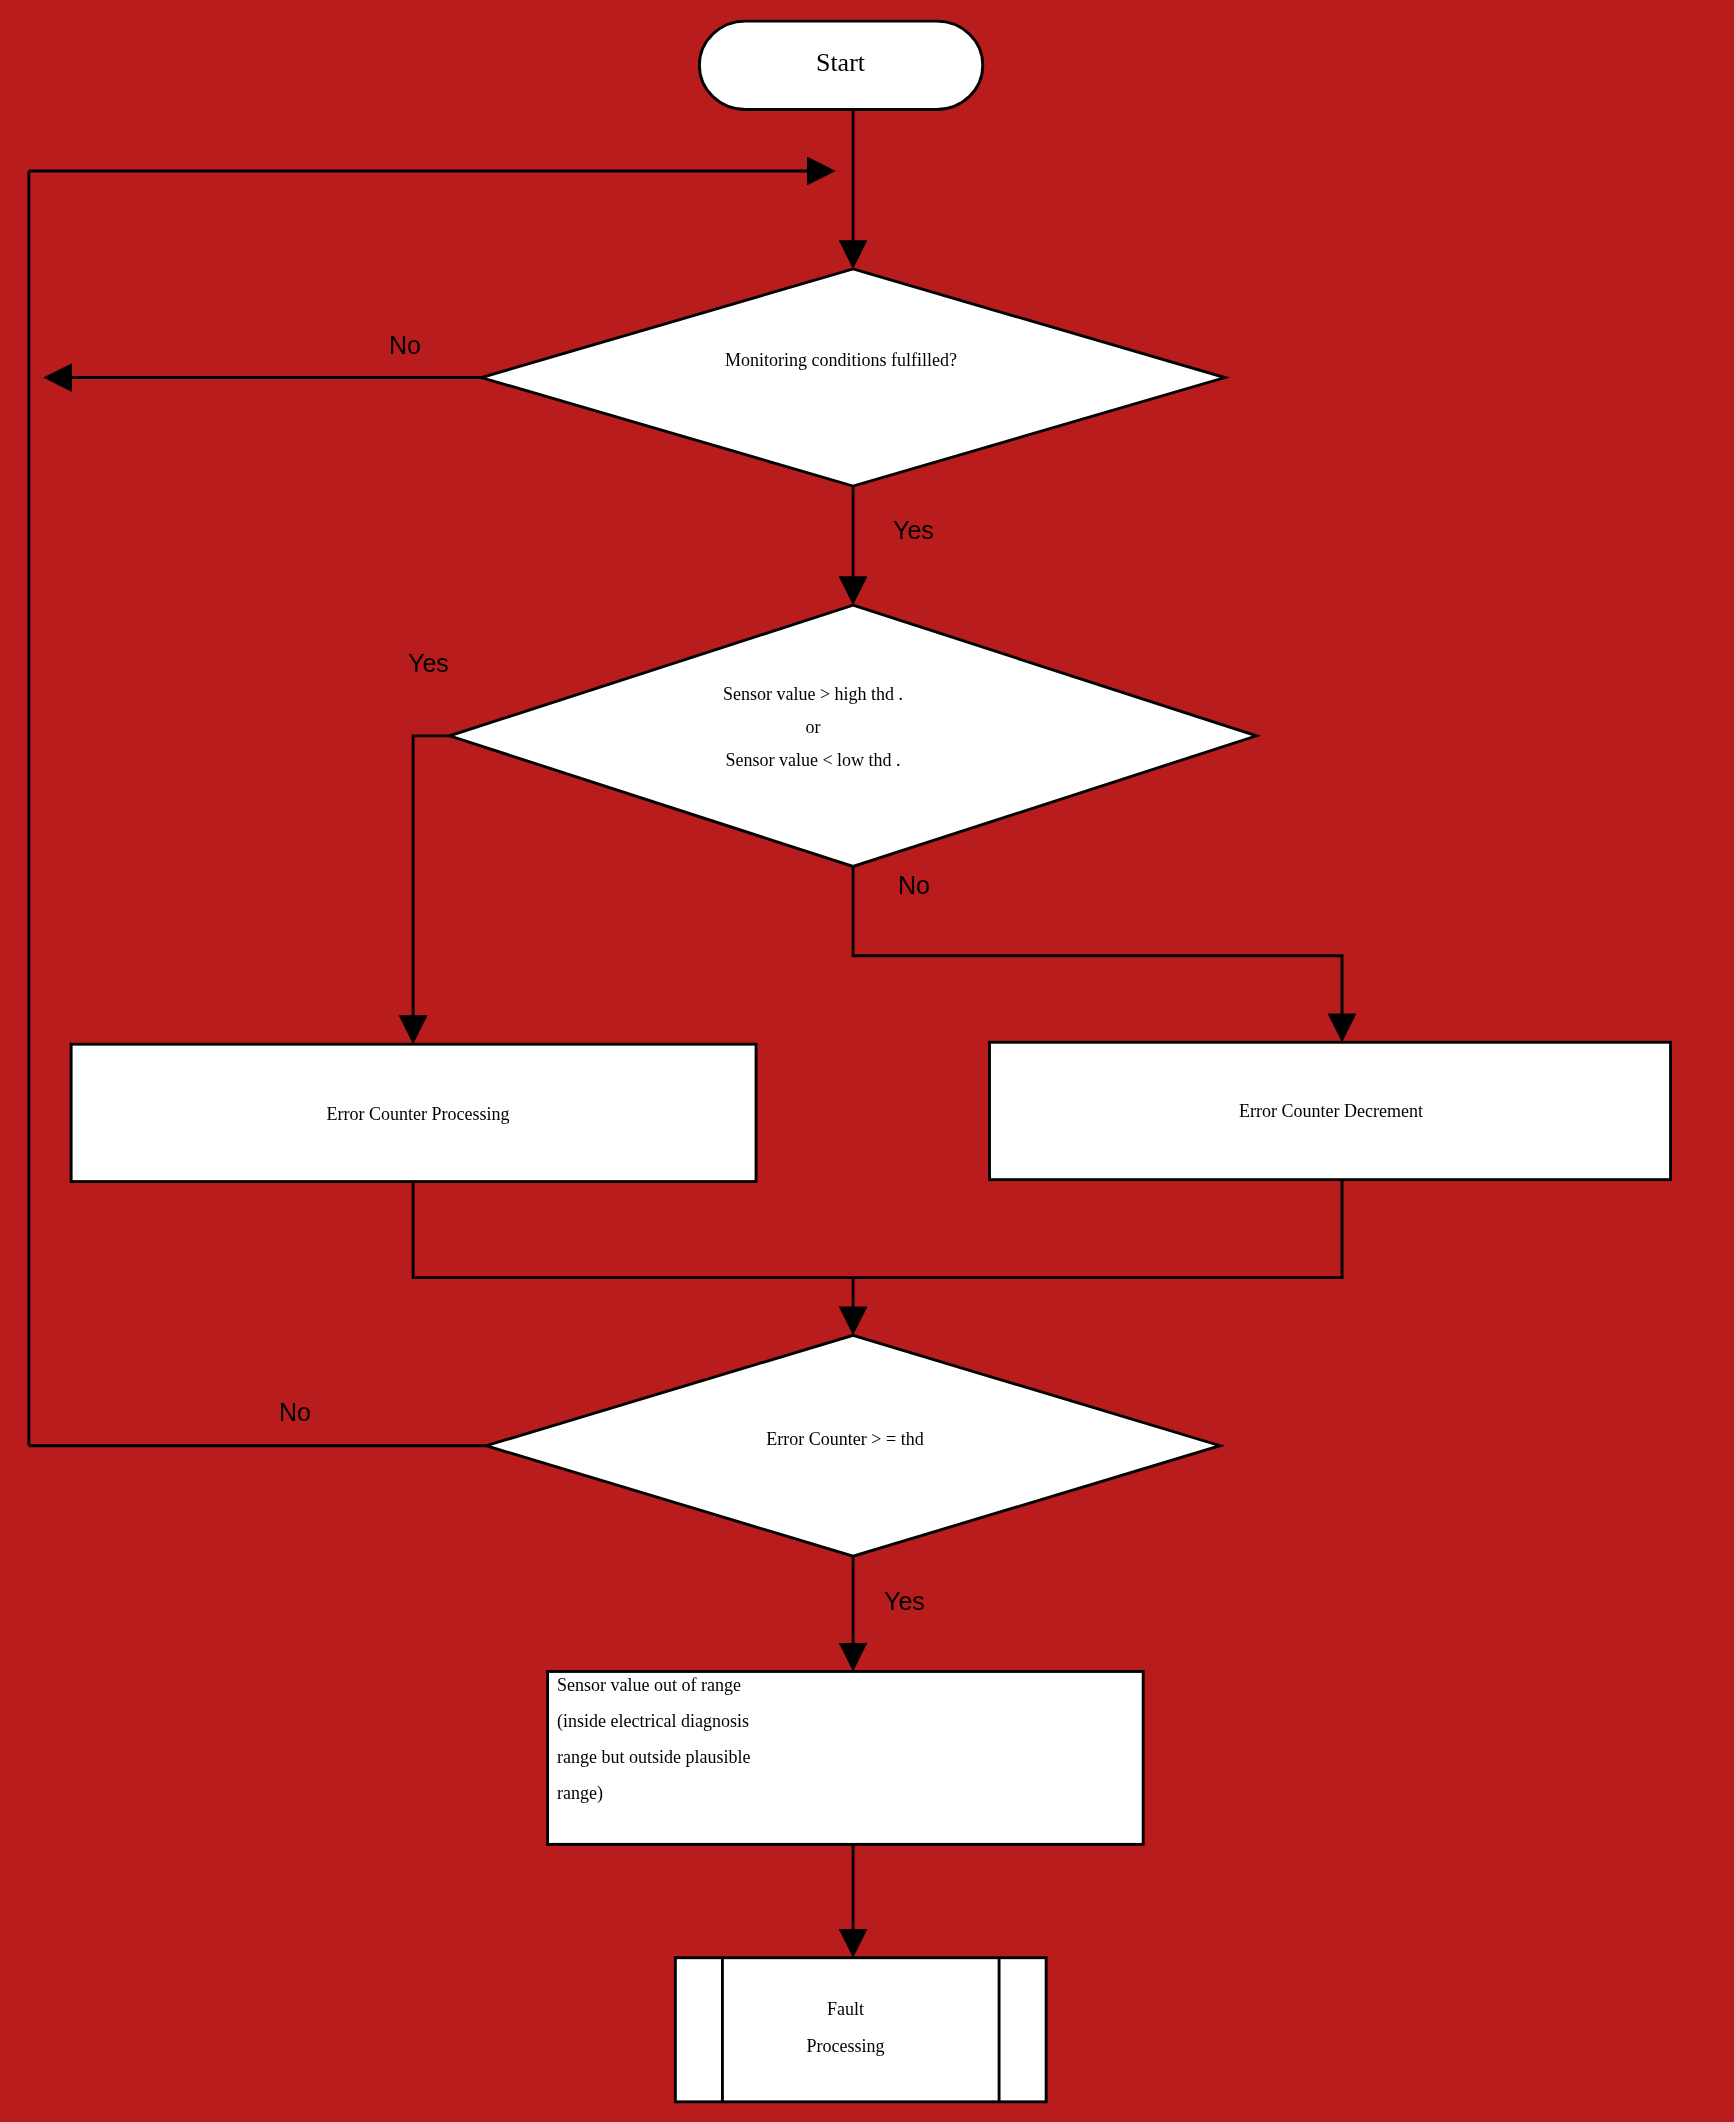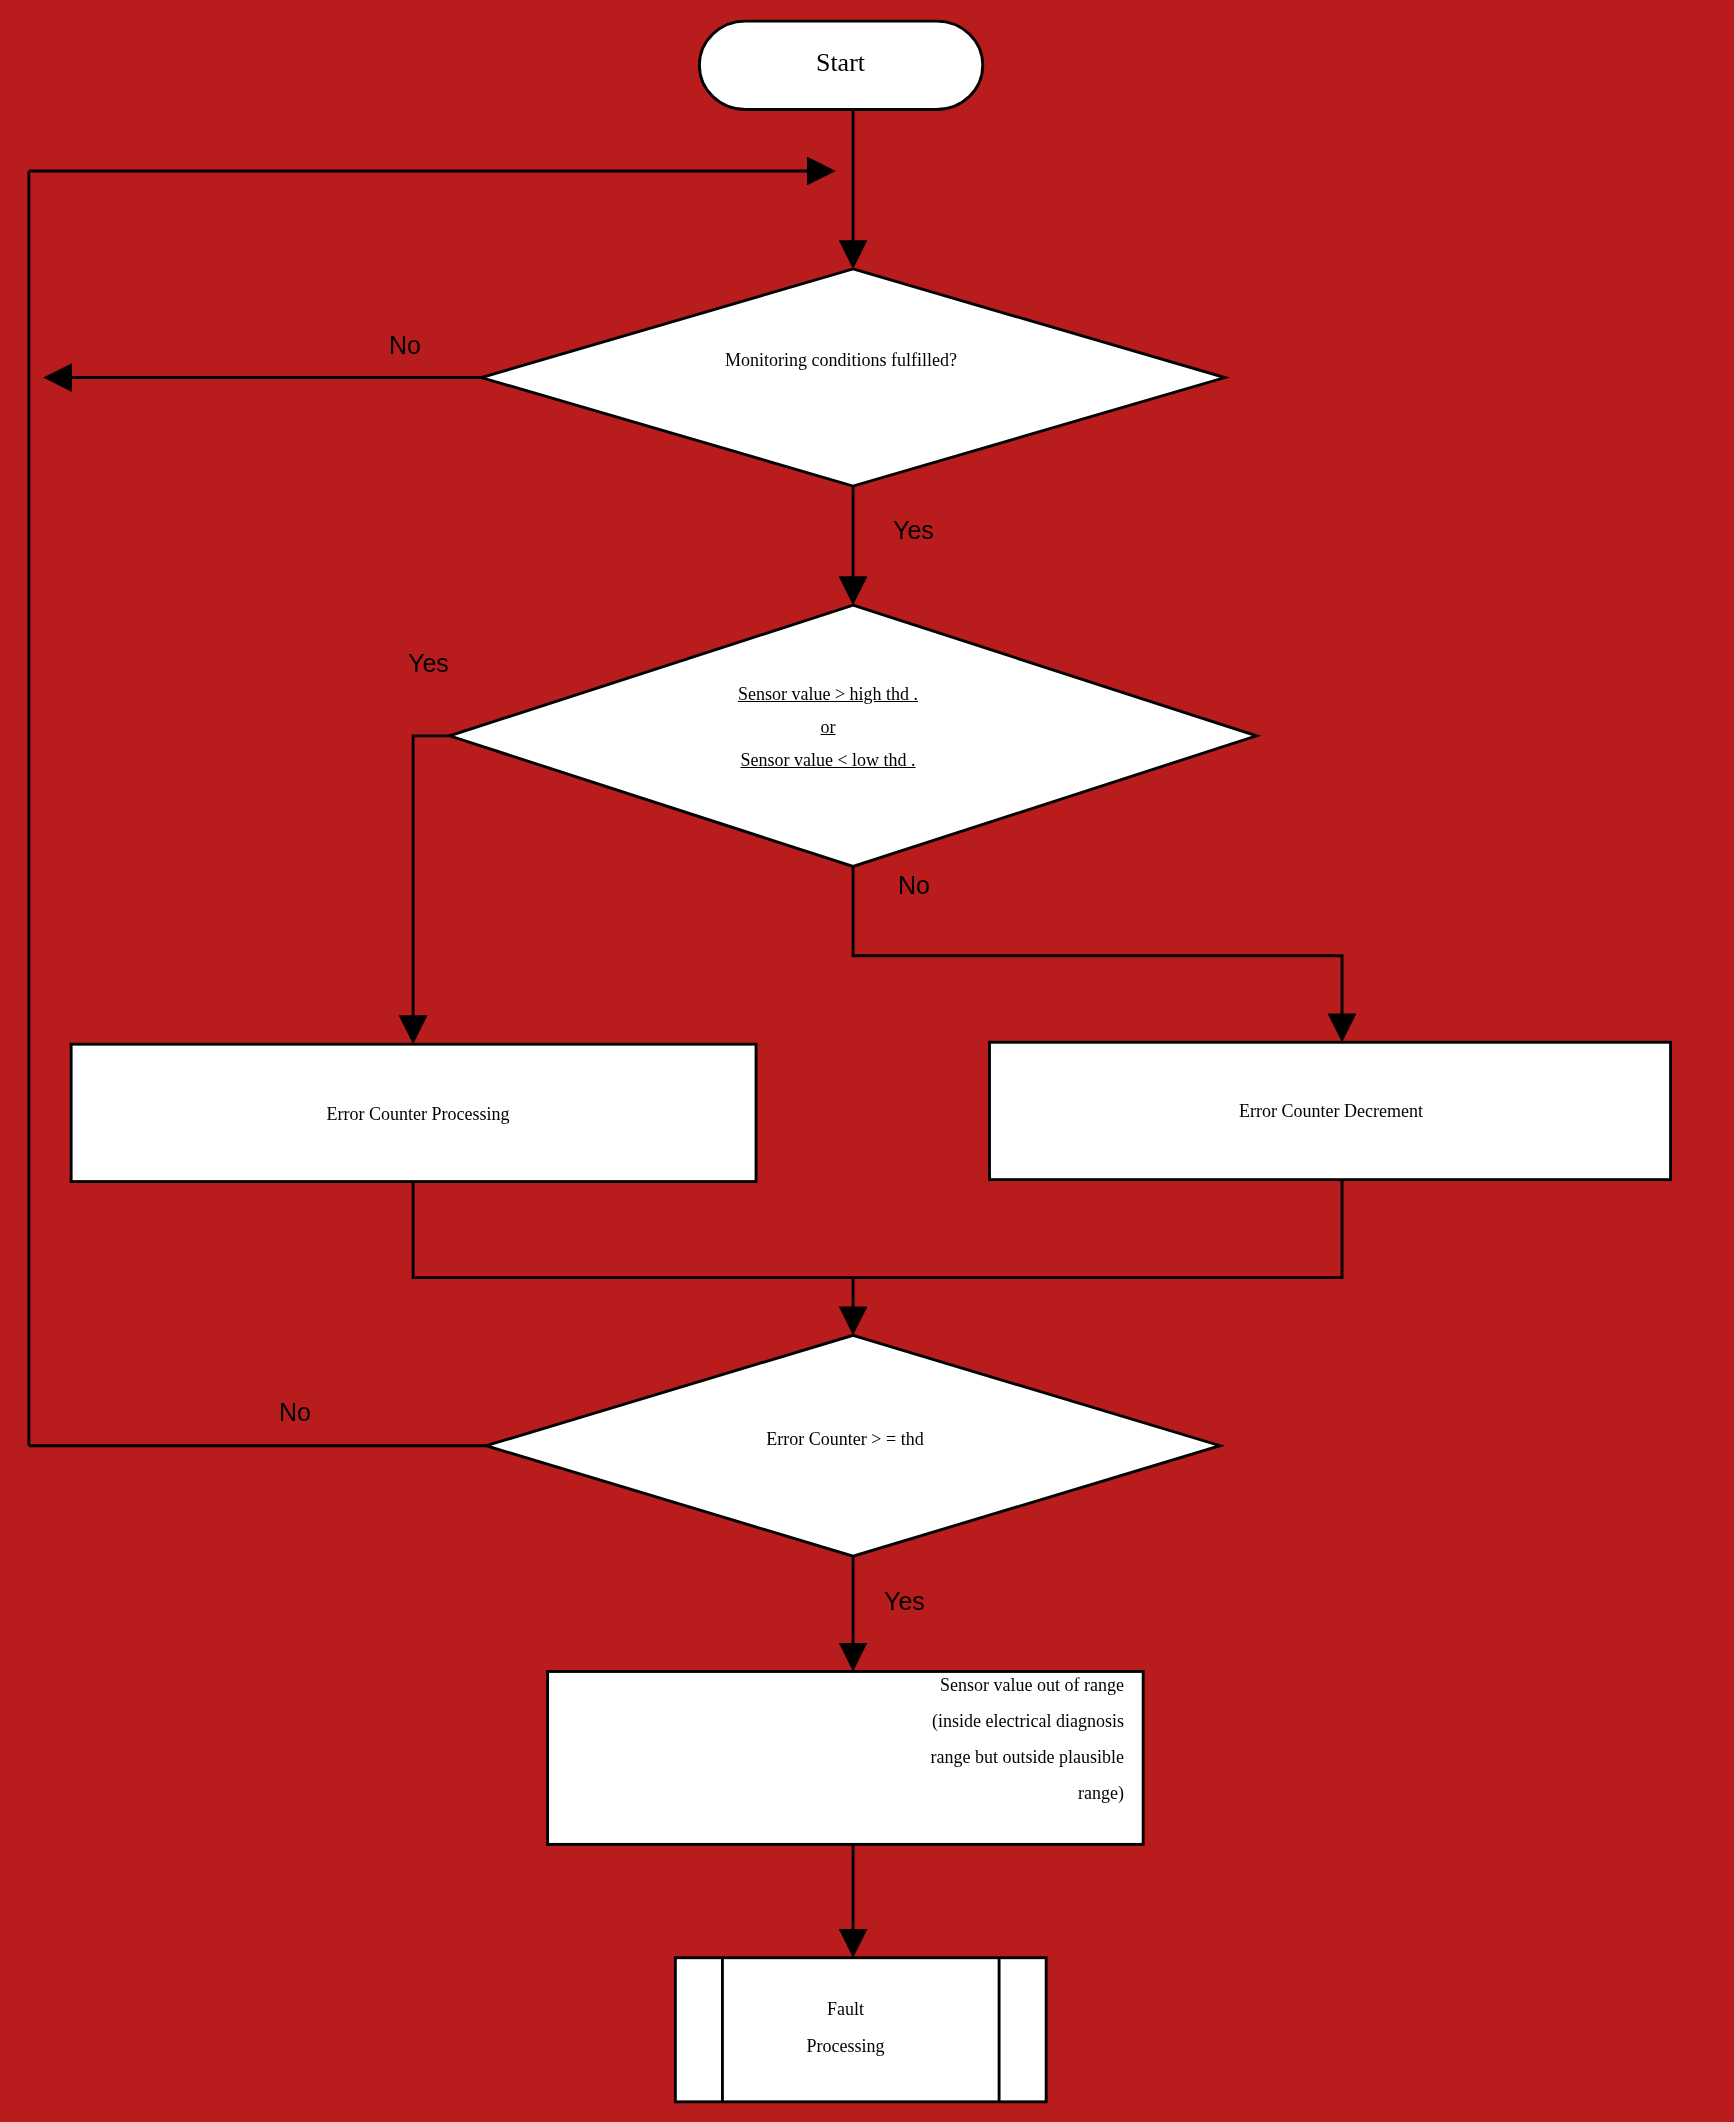--- a/index.html
+++ b/index.html
@@ -36,25 +36,25 @@
   }
   .edge-label {
     position: absolute;
     color: #000000;
     font-family: Liberation Sans, sans-serif;
     font-size: 25px;
     line-height: 29px;
   }
   .t-start      { left: 701px;  top: 46px;   width: 279px; font-size: 26px; }
   .t-cond1      { left: 500px;  top: 344px;  width: 682px; }
-  .t-cond2      { left: 559px;  top: 678px;  width: 538px; text-align: center; text-decoration: underline; }
+  .t-cond2      { left: 544px;  top: 678px;  width: 538px; text-align: center; }
   .t-inc        { left: 77px;   top: 1098px; width: 682px; }
   .t-dec        { left: 990px; top: 1095px; width: 682px; }
   .t-cond3      { left: 576px;  top: 1423px; width: 538px; }
-  .t-outrange   { left: 557px;  top: 1667px; width: 567px; text-align: right; line-height: 36px; }
+  .t-outrange   { left: 557px;  top: 1667px; width: 567px; text-align: left; line-height: 36px; }
   .t-fault      { left: 730px;  top: 1991px; width: 231px; line-height: 37px; }
 
   .l-no1        { left: 389px;  top: 331px; }
   .l-yes1       { left: 893px;  top: 516px; }
   .l-yes2       { left: 408px;  top: 649px; }
   .l-no2        { left: 898px;  top: 871px; }
   .l-no3        { left: 279px;  top: 1398px; }
   .l-yes3       { left: 884px;  top: 1587px; }
 </style>
 </head>

